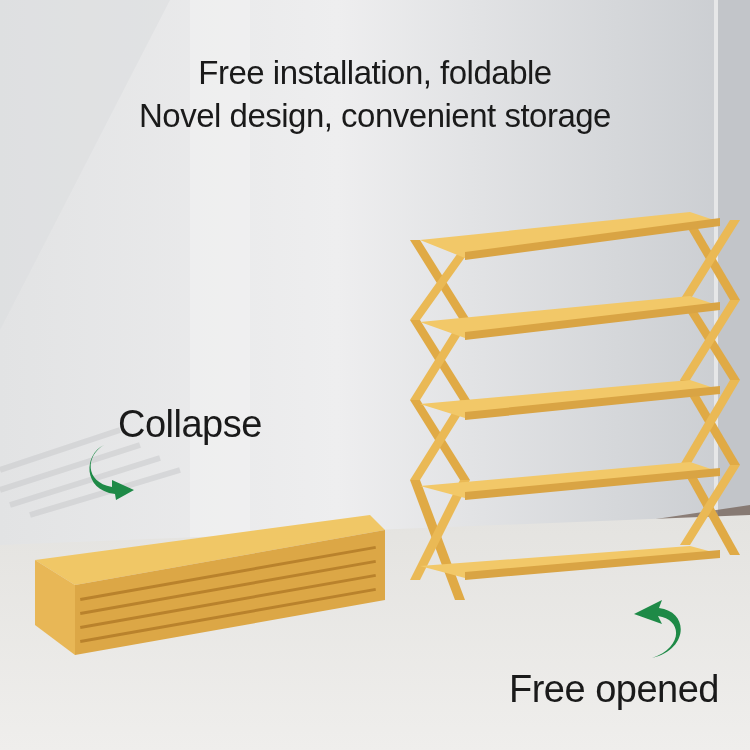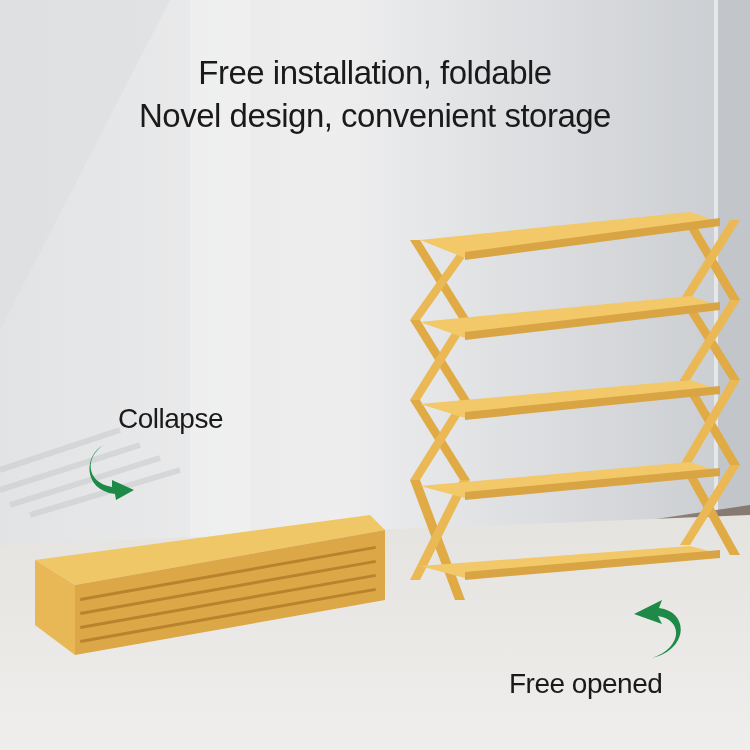--- a/index.html
+++ b/index.html
@@ -1,21 +1,21 @@
 <!DOCTYPE html>
 <html><head>
 <meta charset="utf-8">
 <style>
   html,body{margin:0;padding:0;}
   body{width:750px;height:750px;overflow:hidden;position:relative;font-family:"Liberation Sans",sans-serif;}
   .scene{position:absolute;inset:0;width:750px;height:750px;}
   .headline{position:absolute;left:0;width:750px;text-align:center;color:#1a1a1a;font-size:33px;letter-spacing:-0.5px;line-height:1;}
   .h1{top:56px;}
   .h2{top:99px;}
-  .label{position:absolute;color:#1a1a1a;font-size:28px;letter-spacing:-0.5px;}
+  .label{position:absolute;color:#1a1a1a;font-size:38px;letter-spacing:-0.5px;}
   .collapse-label{left:118px;top:403px;}
   .opened-label{left:509px;top:668px;}
   .arrow{position:absolute;}
 </style>
 </head>
 <body>
 
 <div class="scene">
   <svg width="750" height="750" viewBox="0 0 750 750">
     <defs>

